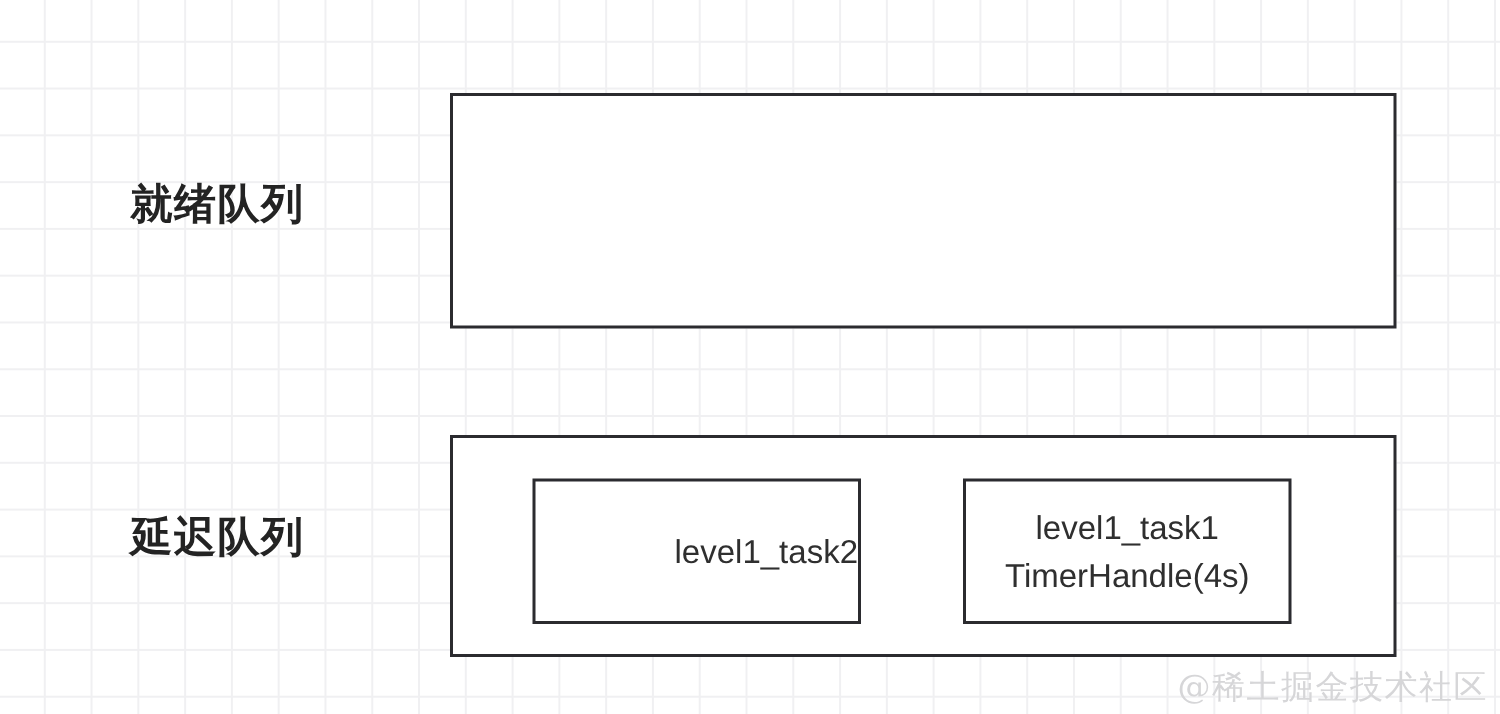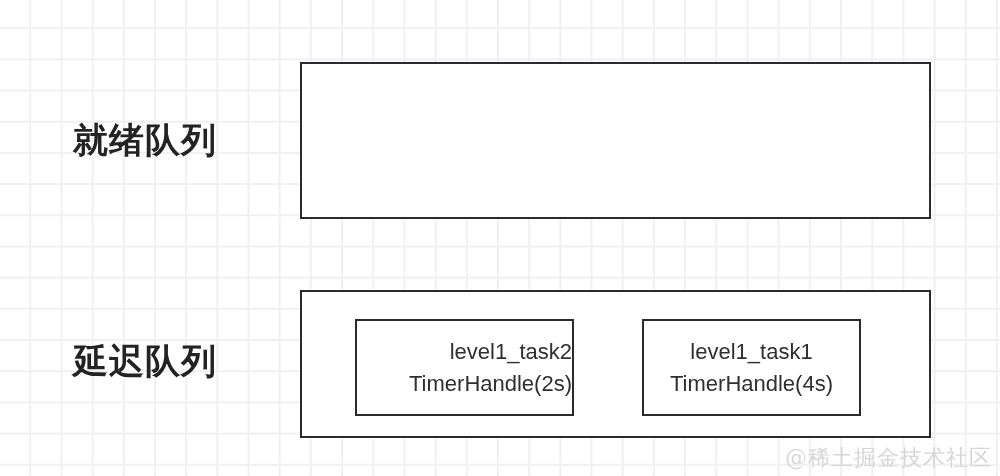--- a/index.html
+++ b/index.html
@@ -21,21 +21,21 @@
     background-position: -2px -4px;
     font-family: "Liberation Sans", "DejaVu Sans", sans-serif;
   }
 
   
   .row-label {
     position: absolute;
     left: 0;
     width: 290px;
     text-align: center;
-    font-size: 35px;
+    font-size: 28px;
     font-weight: bold;
     color: #232323;
     letter-spacing: 1px;
     line-height: 1;
     white-space: nowrap;
   }
   #label-ready { top: 122px; }
   #label-delay { top: 347px; font-family: Liberation Mono, monospace; }
 
   
@@ -103,21 +103,20 @@
   <div class="row-label" id="label-ready">就绪队列</div>
 
   <div class="queue-box" id="ready-queue-box"></div>
 
   <div class="row-label" id="label-delay">延迟队列</div>
 
   <div class="queue-box" id="delay-queue-box">
 
     <div class="task-box" id="task-box-0">
       <div class="task-line">level1_task2</div>
-      <div class="task-line">TimerHandle(2s)</div>
     </div>
 
     <div class="task-box" id="task-box-1">
       <div class="task-line">level1_task1</div>
       <div class="task-line">TimerHandle(4s)</div>
     </div>
 
   </div>
 
   <div id="watermark">@稀土掘金技术社区</div>

